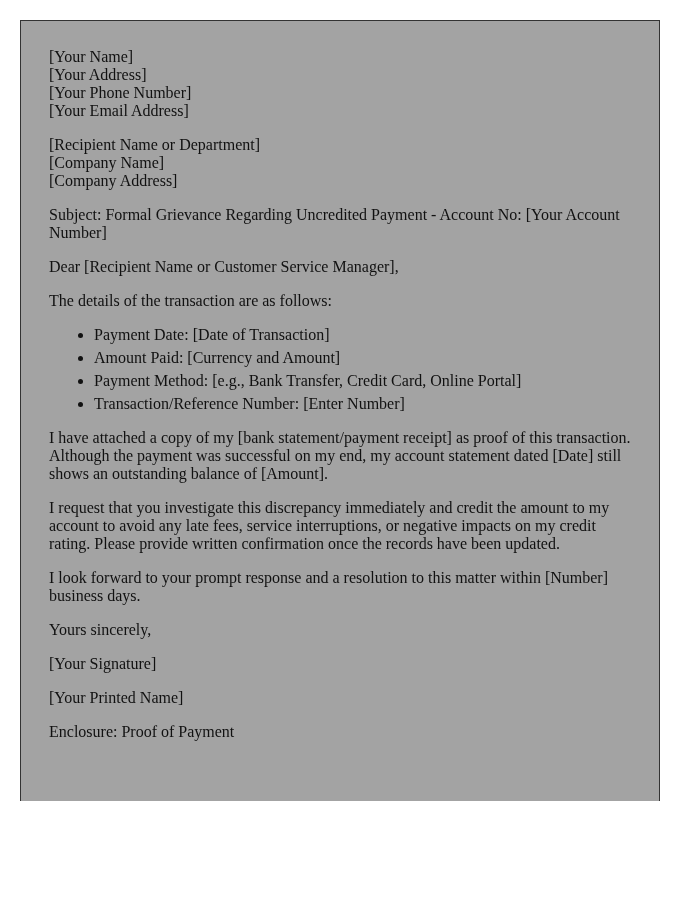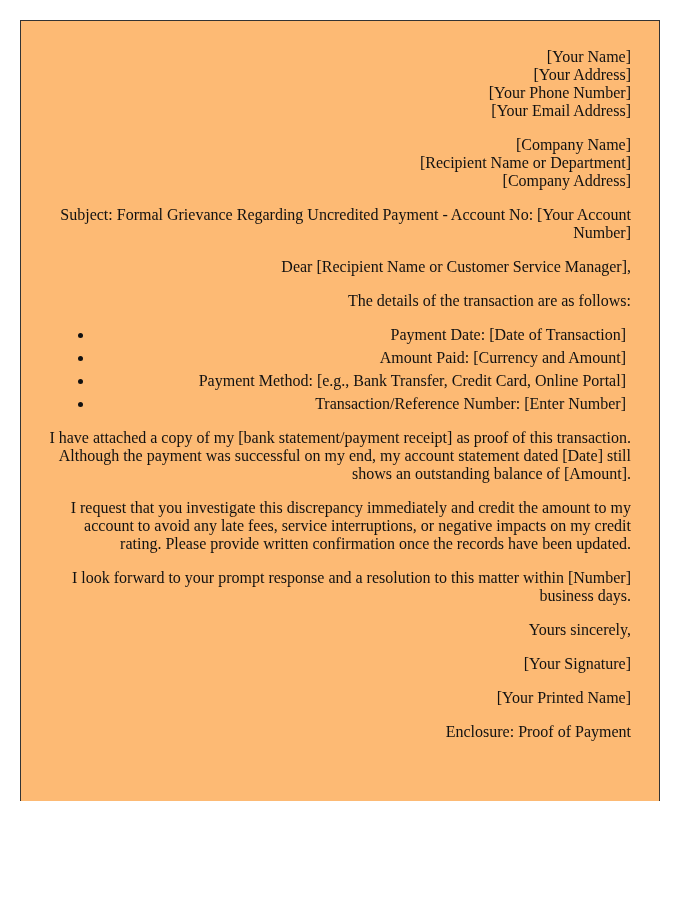--- a/index.html
+++ b/index.html
@@ -5,22 +5,21 @@
   html, body { margin: 0; padding: 0; background: #ffffff; }
   body { width: 700px; height: 900px; position: relative; overflow: hidden; }
   .page {
     position: absolute;
     left: 20px; top: 20px;
     width: 640px; height: 781px;
     border: 1px solid #333333;
     border-bottom: none;
     box-sizing: border-box;
     overflow: hidden;
-    background: #fdba74;
-    text-align: right;
+    background: #a3a3a3;
   }
   .content {
     padding: 27px 28px 0 28px;
     font-family: "Liberation Serif", serif;
     font-size: 16px;
     line-height: 18px;
     color: #111111;
   }
   .content p { margin: 0 0 16px 0; }
   .content ul { margin: 0 0 16px 0; padding-left: 40px; }
@@ -36,22 +35,22 @@
 
     <p>
       <span class="line">[Your Name]</span>
       <span class="line">[Your Address]</span>
       <span class="line">[Your Phone Number]</span>
       <span class="line">[Your Email Address]</span>
     </p>
 
 
     <p>
+      <span class="line">[Recipient Name or Department]</span>
       <span class="line">[Company Name]</span>
-      <span class="line">[Recipient Name or Department]</span>
       <span class="line">[Company Address]</span>
     </p>
 
     <p class="b">Subject: Formal Grievance Regarding Uncredited Payment - Account No: [Your Account Number]</p>
 
     <p>Dear [Recipient Name or Customer Service Manager],</p>
 
 
     <p>The details of the transaction are as follows:</p>
 

